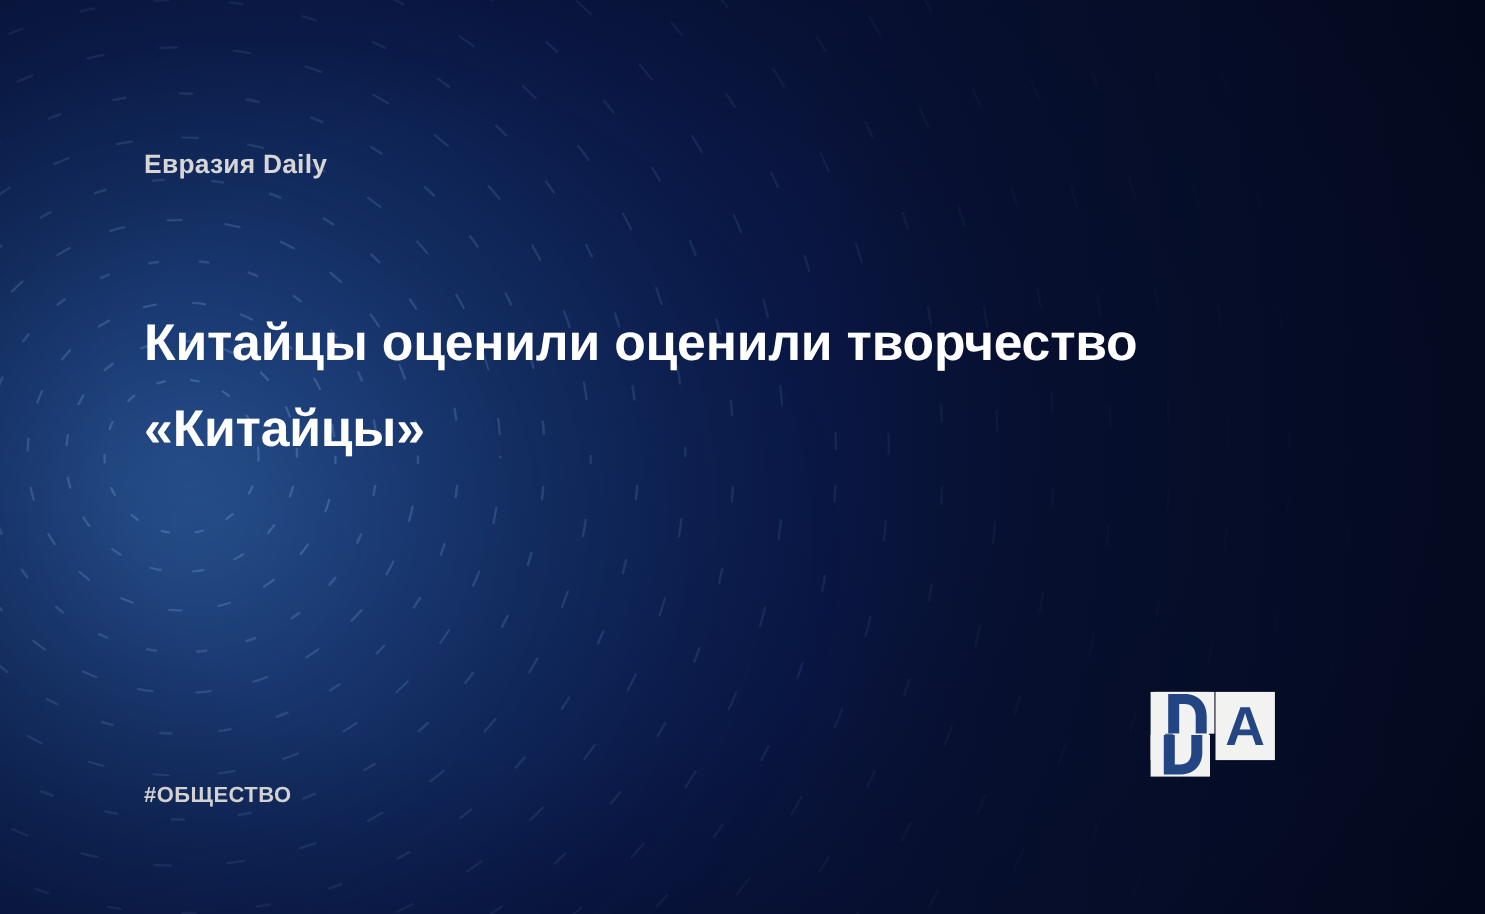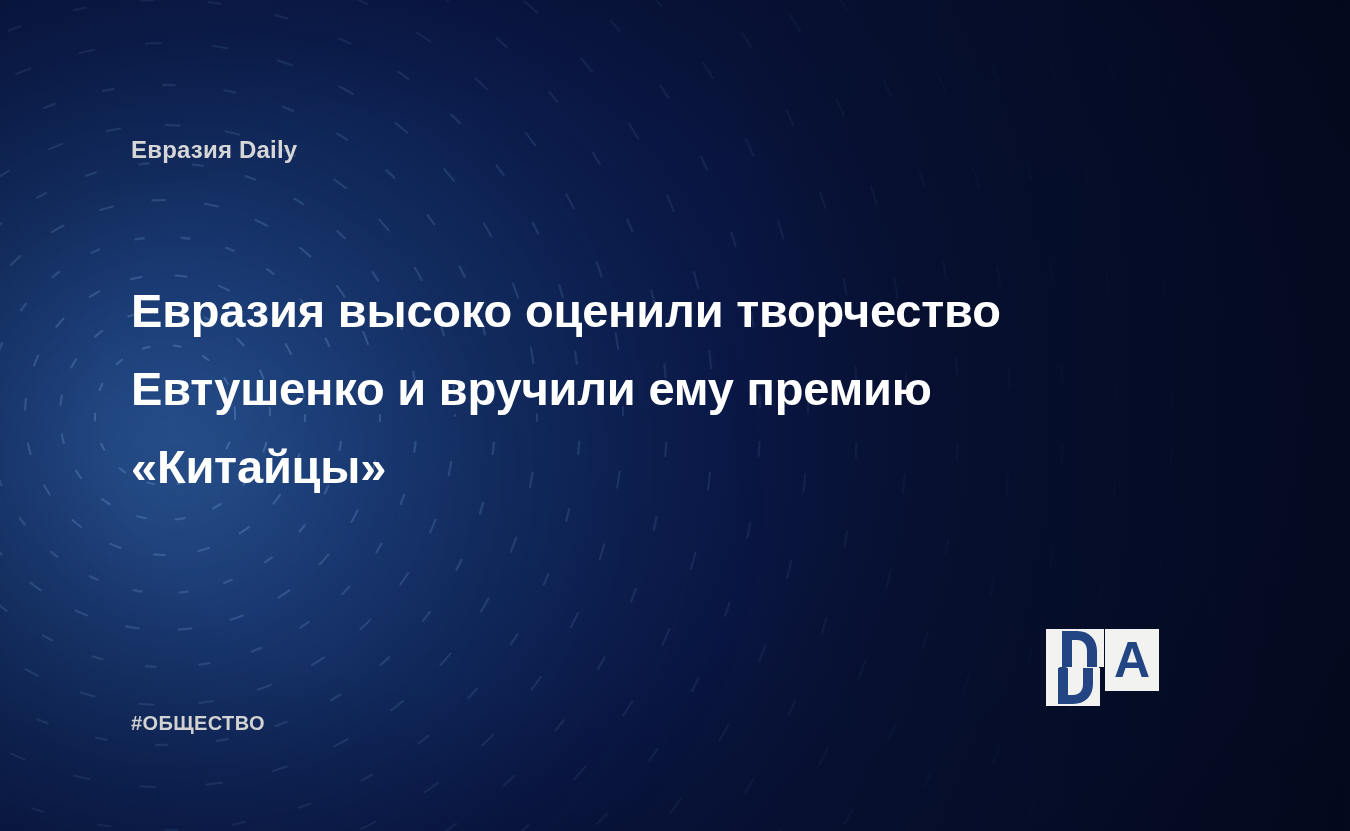--- a/index.html
+++ b/index.html
@@ -180,22 +180,21 @@
       </g>
     </svg>
   </div>
 
   <div class="bg-dark-right"></div>
   <div class="bg-vignette"></div>
 
   <div class="site-logo">Евразия Daily</div>
 
   <div class="headline">
-    <span class="headline-line">Евразия высоко оценили творчество</span>
-    <span class="headline-line">Евтушенко и вручили ему премию</span>
+    <span class="headline-line">Китайцы оценили оценили творчество</span>
     <span class="headline-line">«Китайцы»</span>
   </div>
 
   <div class="topic-tag">#ОБЩЕСТВО</div>
 
   <div class="ead-logo">
     <div class="ead-tile">E</div>
     <div class="ead-tile">A</div>
     <div class="ead-tile-d">
       <div class="ead-d-top">

